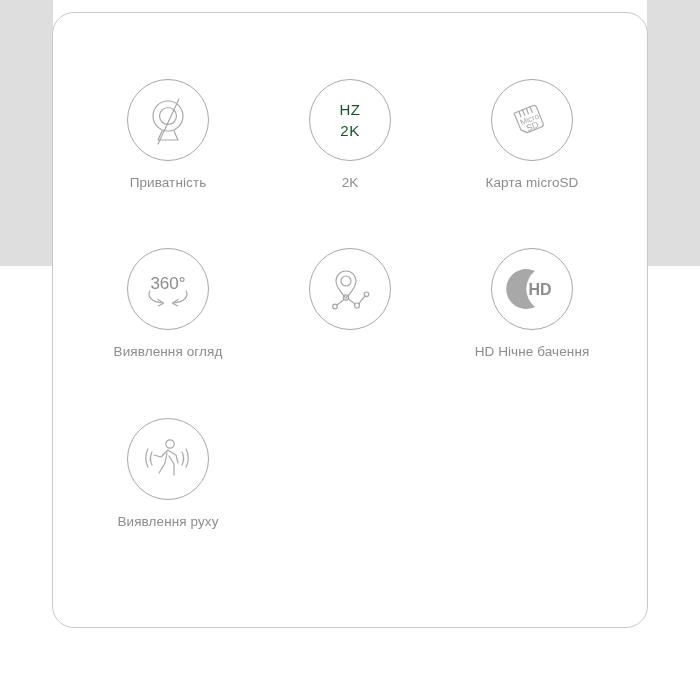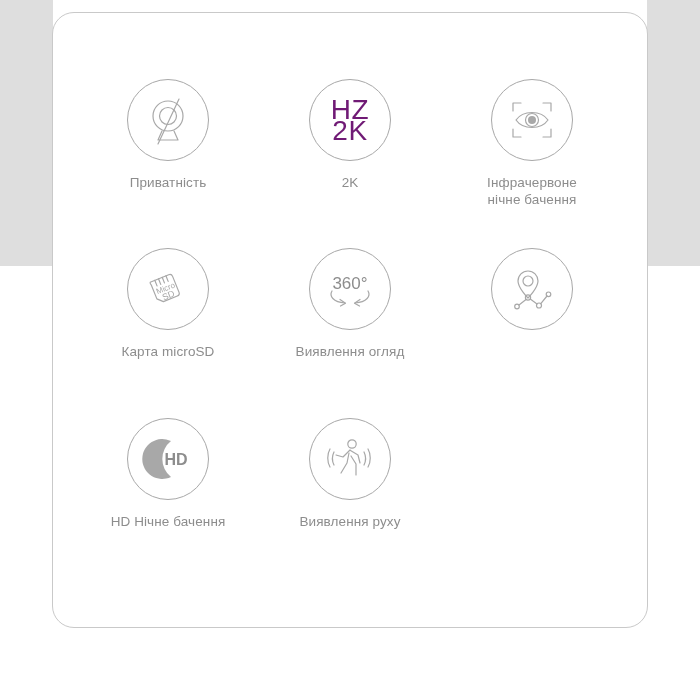--- a/index.html
+++ b/index.html
@@ -81,23 +81,23 @@
     font-size: 13.5px;
     line-height: 17px;
     color: #8d8d8d;
     text-align: center;
     max-width: 150px;
     letter-spacing: 0.1px;
     white-space: pre-line;
   }
 
   .txt-icon {
-    font-size: 28px;
+    font-size: 15px;
     line-height: 21px;
-    color: #701a75;
+    color: #14532d;
     text-align: center;
     letter-spacing: 0.5px;
   }
   .txt-icon .l2 { display: block; }
 </style>
 </head>
 <body>
 
 <div id="stage">
 
@@ -122,36 +122,20 @@
       <div class="feature">
         <div class="icon-circle">
           <div class="txt-icon">
             <span class="l1">HZ</span>
             <span class="l2">2K</span>
           </div>
         </div>
         <div class="feature-label">2K</div>
       </div>
 
-      <div class="feature">
-        <div class="icon-circle">
-          <svg width="58" height="58" viewBox="0 0 58 58" fill="none" stroke="#a8a8a8" stroke-width="1.2" stroke-linecap="round" stroke-linejoin="round">
-            <path d="M10 20 L10 12 L18 12"></path>
-            <path d="M48 20 L48 12 L40 12"></path>
-            <path d="M10 38 L10 46 L18 46"></path>
-            <path d="M48 38 L48 46 L40 46"></path>
-            <path d="M13 29 C20 19, 38 19, 45 29 C38 39, 20 39, 13 29 Z"></path>
-            <circle cx="29" cy="29" r="6.5"></circle>
-            <path d="M29 23.5 a5.5 5.5 0 0 1 3.6 9.6 a5.5 5.5 0 0 0 -3.6 -9.6 z" fill="#a8a8a8" stroke="none"></path>
-            <circle cx="29" cy="29" r="4" fill="#a8a8a8" stroke="none"></circle>
-          </svg>
-        </div>
-        <div class="feature-label">Інфрачервоне
-нічне бачення</div>
-      </div>
 
 
       <div class="feature">
         <div class="icon-circle">
           <svg width="60" height="60" viewBox="0 0 60 60" fill="none" stroke="#a8a8a8" stroke-width="1.2" stroke-linecap="round" stroke-linejoin="round">
             <g transform="rotate(-22 30 30)">
               <path d="M16 17 h20 a3 3 0 0 1 3 3 v17 a3 3 0 0 1 -3 3 h-15 l-5 -5 v-15 a3 3 0 0 1 0 -3 z"></path>
               <line x1="21" y1="17" x2="21" y2="23"></line>
               <line x1="25" y1="17" x2="25" y2="23"></line>
               <line x1="29" y1="17" x2="29" y2="23"></line>

